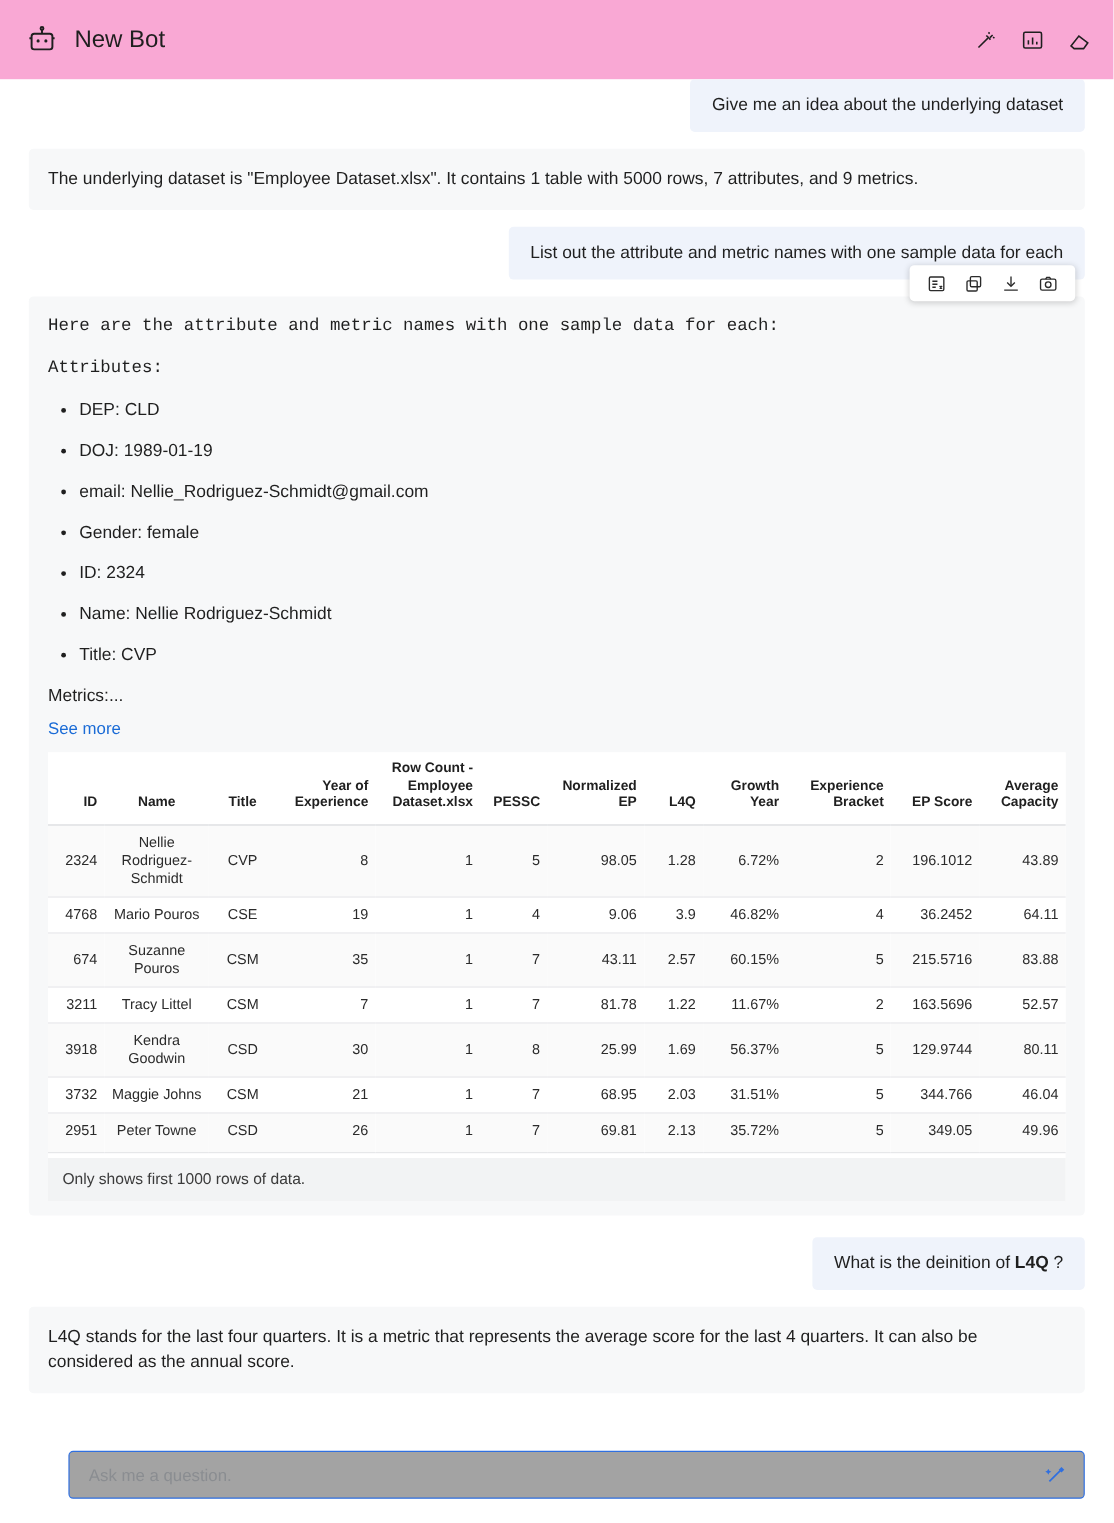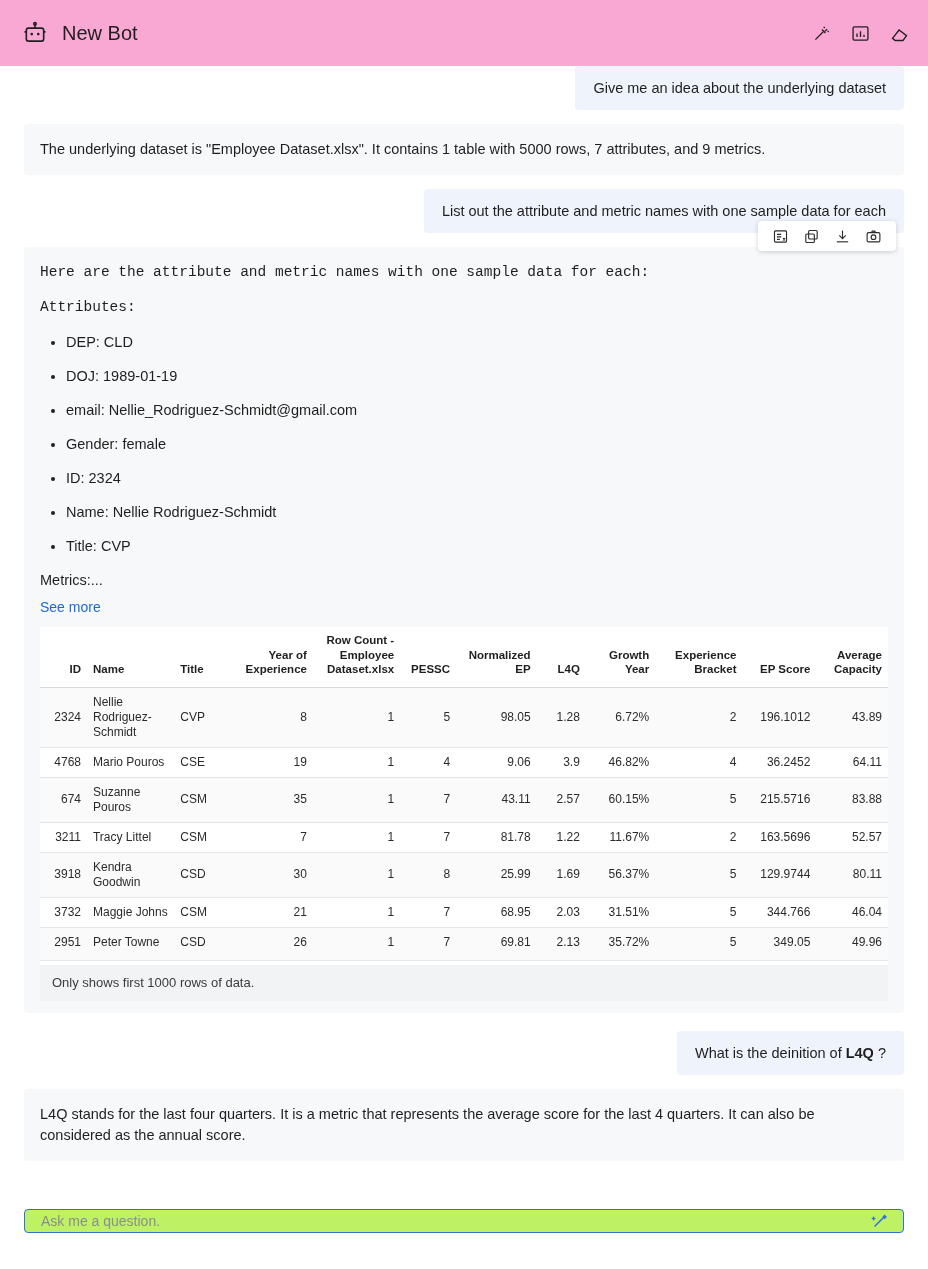--- a/index.html
+++ b/index.html
@@ -110,21 +110,21 @@
     line-height: 1.25;
   }
   table.grid tbody td {
     border-bottom: 1px solid #e6e7e9;
     padding: 7px 6px;
     color: #2b2b2b;
     line-height: 1.25;
     height: 28px;
     overflow: hidden;
   }
-  .ta-l { text-align: left; }
+  .ta-l { text-align: center; }
   .ta-r { text-align: right; }
   tbody tr:nth-child(odd) { background: #fafafa; }
   tbody tr:nth-child(even) { background: #ffffff; }
   thead tr { background: #ffffff; }
   .row-clip { height: 18px; overflow: hidden; display: block; }
 
   .tbl-note {
     background: #f2f3f4;
     font-size: 13px;
     color: #3b3b3b;
@@ -132,27 +132,28 @@
     margin-top: 4px;
   }
 
   
   .inputbar {
     flex: 0 0 68px;
     padding: 8px 24px 20px 24px;
     background: #ffffff;
   }
   .input-shell {
-    height: 24px;
+    height: 40px;
     border: 1px solid #2f6fe0;
     border-radius: 4px;
     display: flex;
     align-items: center;
     padding: 0 12px 0 14px;
-    background: #bef264;
+    background: #a3a3a3;
+    margin-left: 33px;
   }
   .input-shell input {
     flex: 1 1 auto;
     border: none;
     outline: none;
     font-size: 14px;
     font-family: "Liberation Sans", sans-serif;
     color: #1f1f1f;
     background: transparent;
   }

